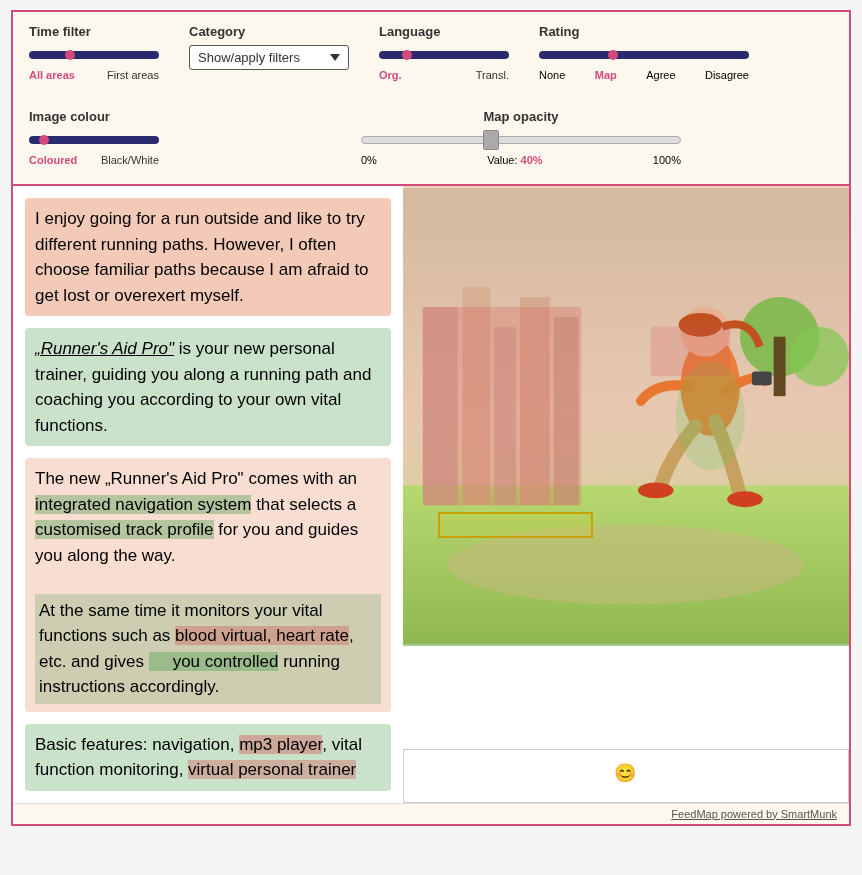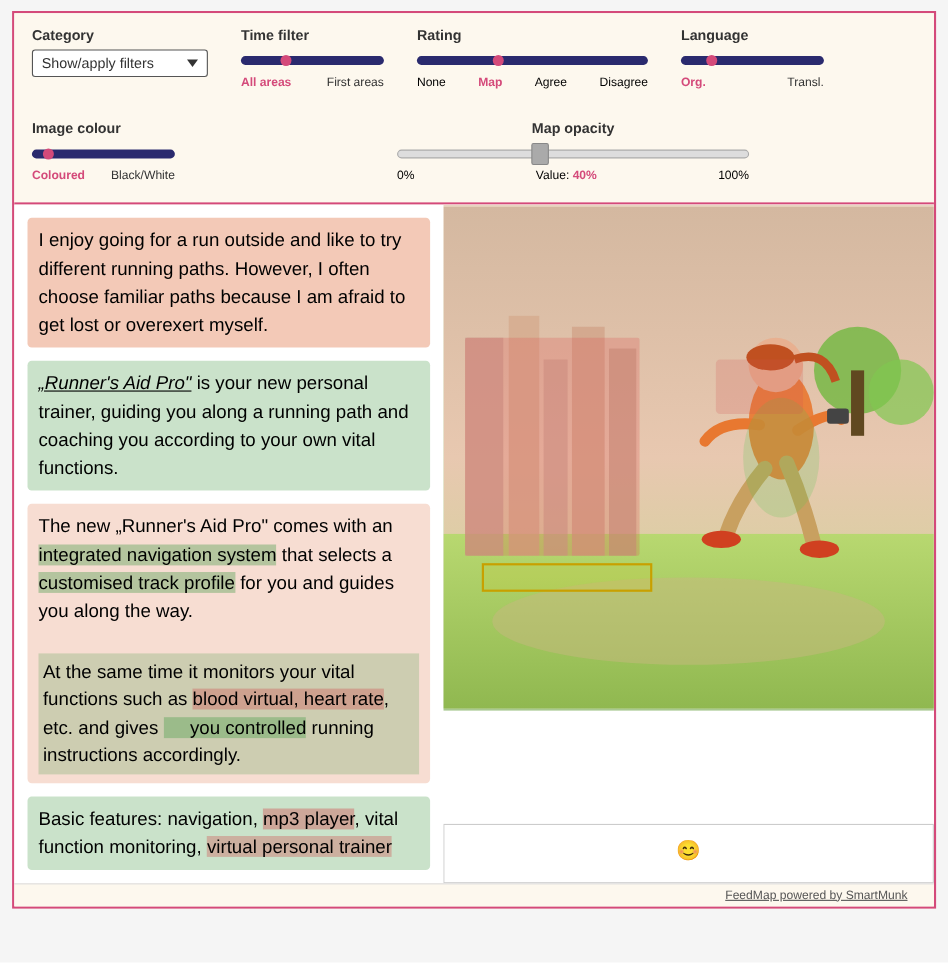--- a/index.html
+++ b/index.html
@@ -205,21 +205,21 @@
       display: block;
     }
     .chat-bubble .chat-text {
       font-size: 14px;
       color: #333;
       line-height: 1.4;
     }
 
     
     .footer {
-      padding: 4px 24px;
+      padding: 4px 12px;
       text-align: right;
       font-size: 11px;
       background: #fdf8ee;
       border-top: 1px solid #ddd;
     }
     .footer a { color: #555; text-decoration: underline; }
     .rating-track {
       position: relative;
       width: 210px;
       height: 20px;
@@ -268,65 +268,65 @@
   </style>
 </head>
 <body>
 
 <div class="main-container">
 
   <div class="filters-section">
     <div class="filters-row1">
 
       <div class="filter-group">
-        <div class="filter-label">Category</div>
-        <div class="category-select">
-          <span>Show/apply filters</span>
-          <div class="dropdown-arrow"></div>
-        </div>
-      </div>
-
-      <div class="filter-group">
         <div class="filter-label">Time filter</div>
         <div class="slider-track time-slider">
           <div class="slider-track-bg">
             <div class="slider-thumb" style="left:28%;"></div>
           </div>
         </div>
         <div class="slider-labels" style="width:130px;">
           <span class="label-red">All areas</span>
           <span class="label-black">First areas</span>
+        </div>
+      </div>
+
+      <div class="filter-group">
+        <div class="filter-label">Category</div>
+        <div class="category-select">
+          <span>Show/apply filters</span>
+          <div class="dropdown-arrow"></div>
+        </div>
+      </div>
+
+      <div class="filter-group">
+        <div class="filter-label">Language</div>
+        <div class="slider-track lang-slider">
+          <div class="slider-track-bg">
+            <div class="slider-thumb" style="left:18%;"></div>
+          </div>
+        </div>
+        <div class="slider-labels" style="width:130px;">
+          <span class="label-red">Org.</span>
+          <span class="label-black">Transl.</span>
         </div>
       </div>
 
       <div class="filter-group rating-group">
         <div class="filter-label">Rating</div>
         <div class="rating-track">
           <div class="rating-bg">
             <div class="rating-thumb"></div>
           </div>
         </div>
         <div class="rating-labels">
           <span>None</span>
           <span class="label-red">Map</span>
           <span>Agree</span>
           <span>Disagree</span>
-        </div>
-      </div>
-
-      <div class="filter-group">
-        <div class="filter-label">Language</div>
-        <div class="slider-track lang-slider">
-          <div class="slider-track-bg">
-            <div class="slider-thumb" style="left:18%;"></div>
-          </div>
-        </div>
-        <div class="slider-labels" style="width:130px;">
-          <span class="label-red">Org.</span>
-          <span class="label-black">Transl.</span>
         </div>
       </div>
 
     </div>
 
     <div class="filters-row2">
 
       <div class="filter-group">
         <div class="filter-label">Image colour</div>
         <div class="slider-track imgcolor-slider">

